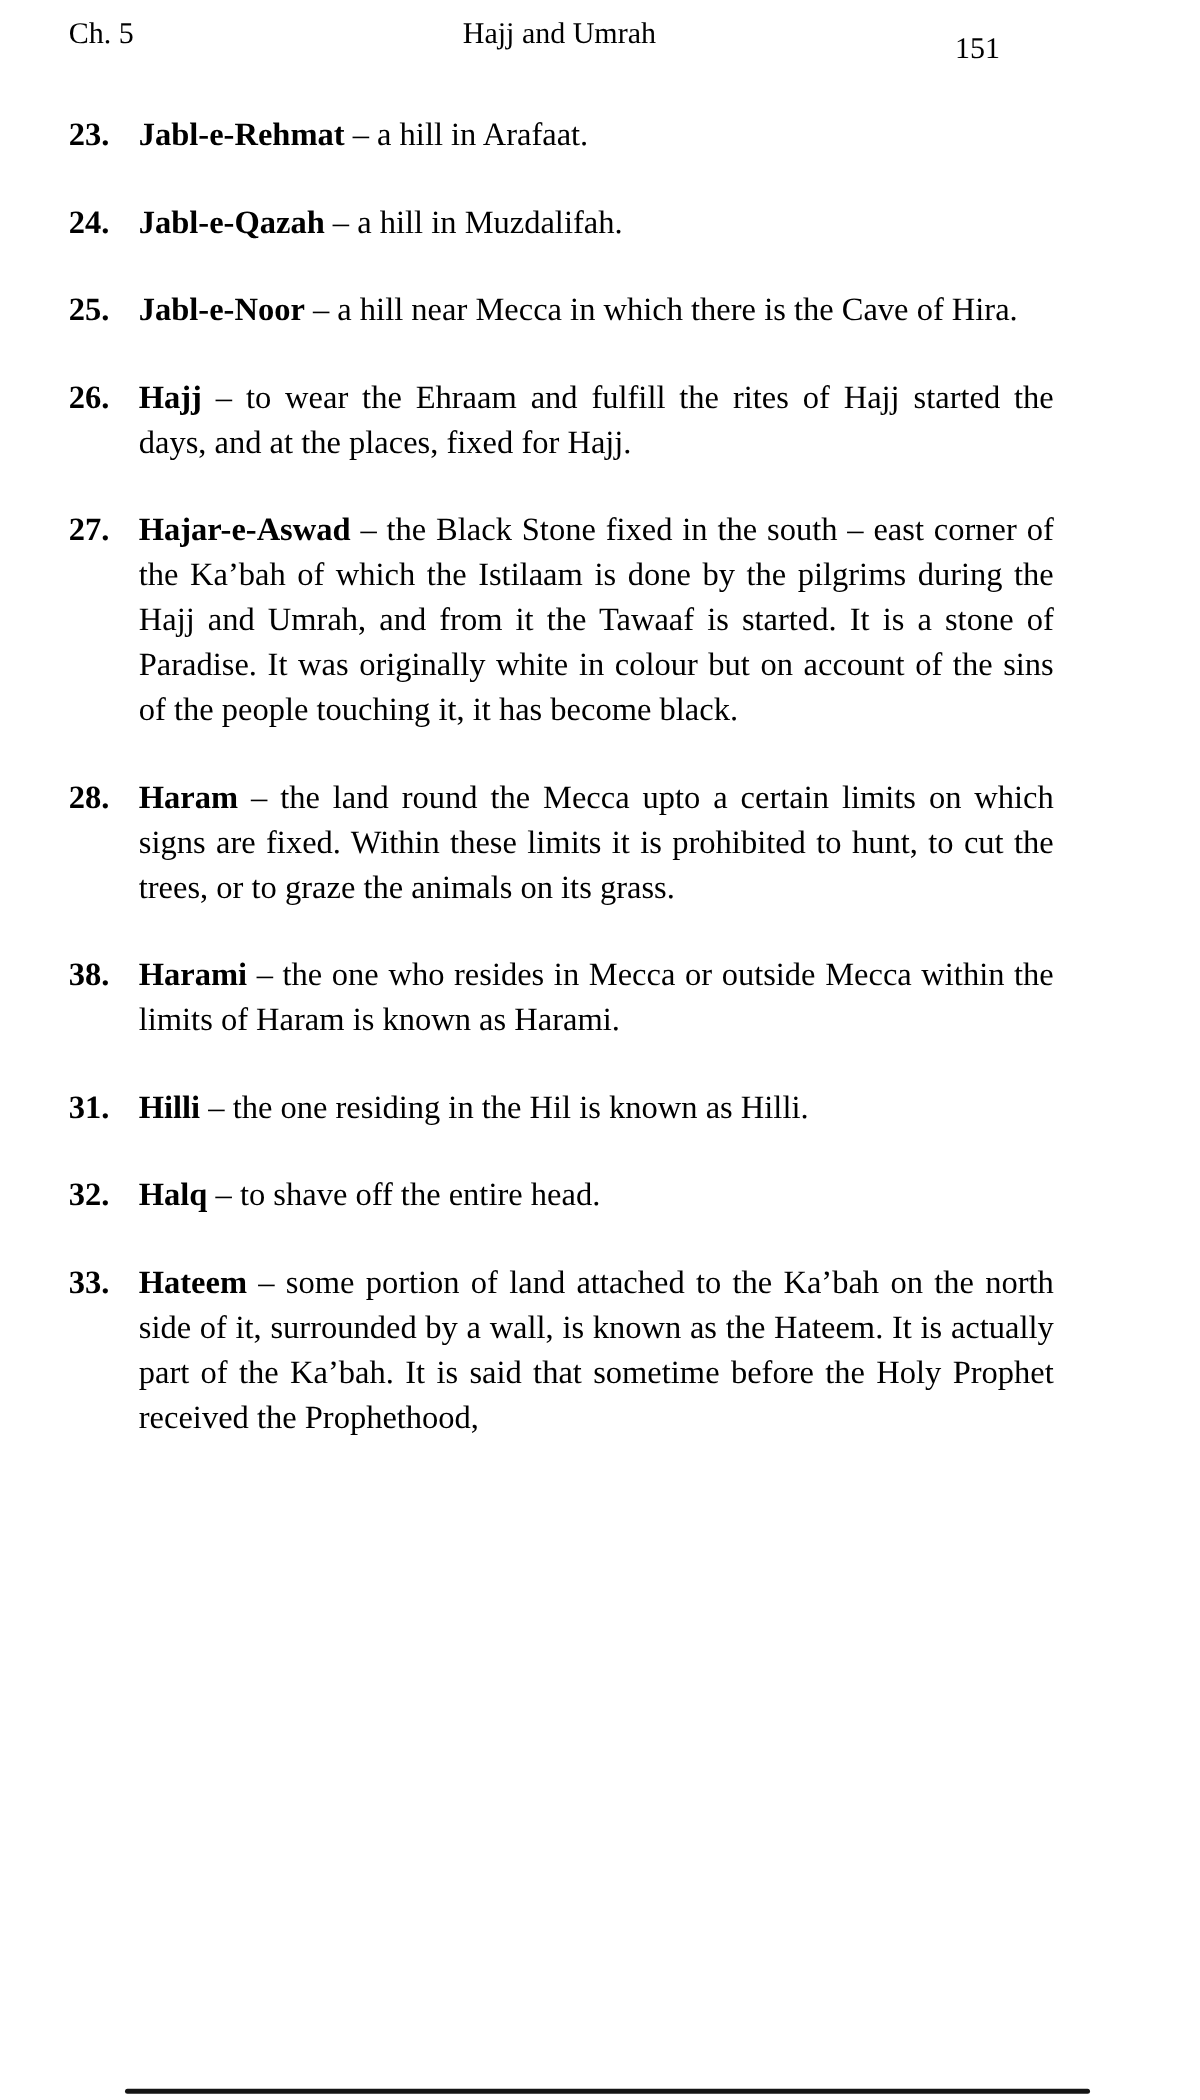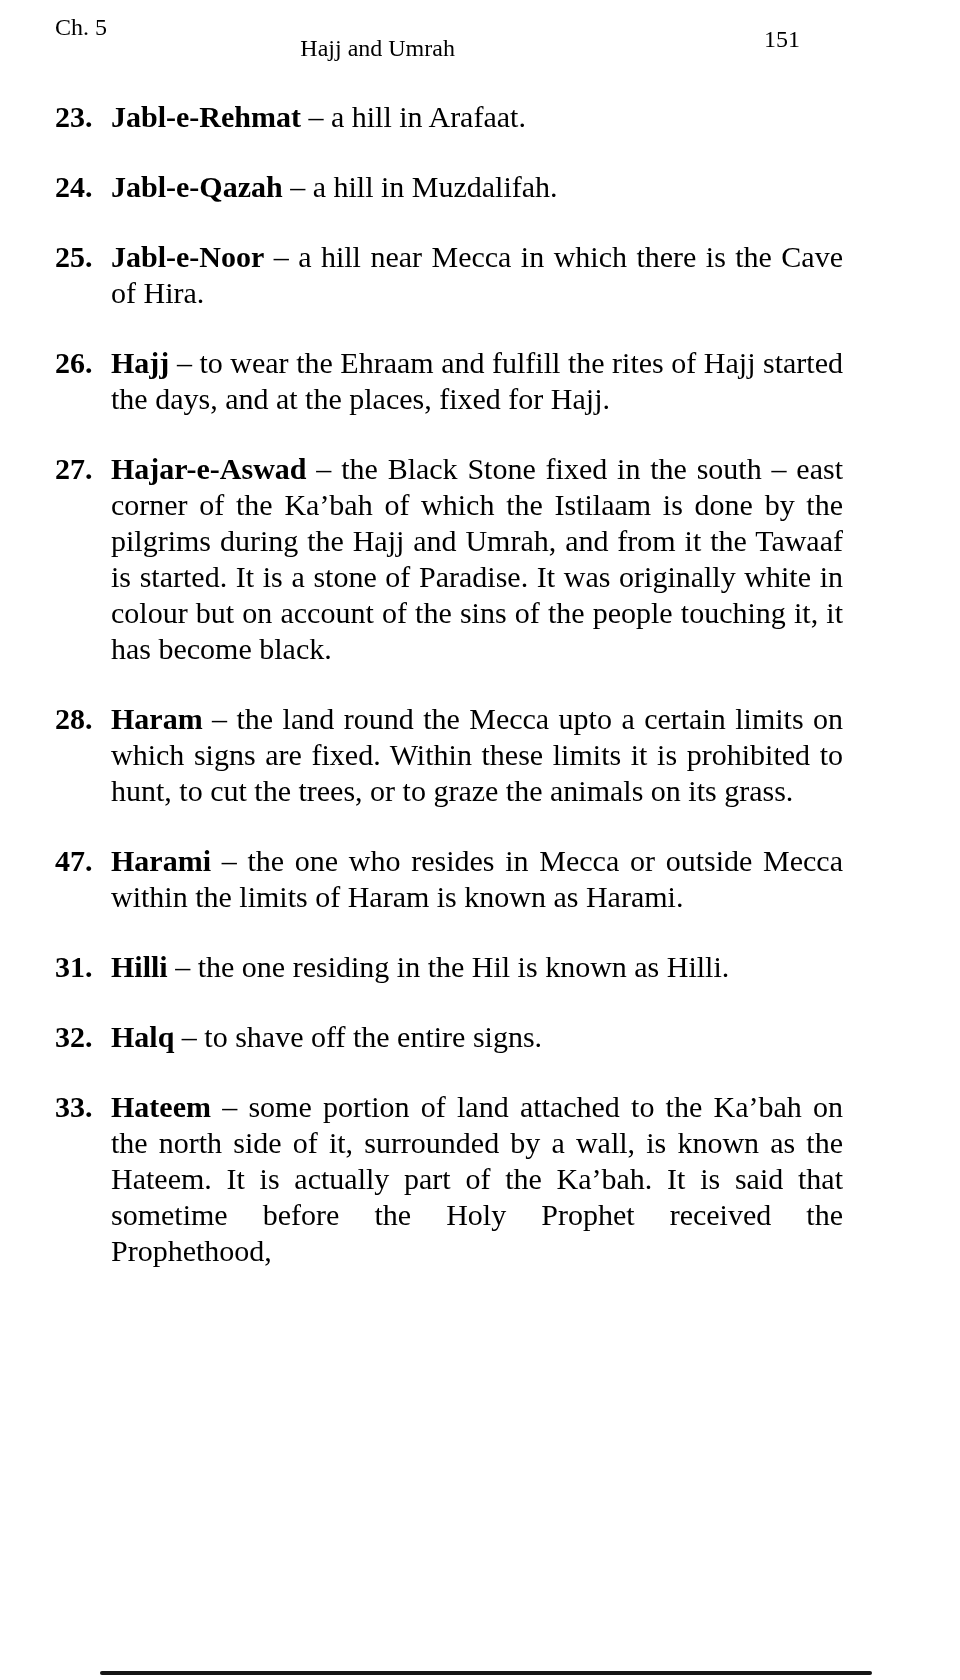--- a/index.html
+++ b/index.html
@@ -16,29 +16,29 @@
     overflow: hidden;
   }
   .header {
     display: grid;
     grid-template-columns: 1fr 1.2fr 1fr;
     padding: 0 120px 0 55px;
     font-size: 24px;
     line-height: 34px;
   }
   .header .chapter { text-align: left; }
-  .header .title { text-align: left; margin-top: 21px; }
+  .header .title { text-align: center; }
   .header .pagenum { text-align: right; padding-right: 40px; margin-top: 12px; }
   .entries {
     padding: 34px 117px 0 55px;
   }
   .entry {
     display: flex;
     margin-bottom: 34px;
-    font-size: 30px;
+    font-size: 26px;
     line-height: 36px;
   }
   .entry .num {
     flex: 0 0 56px;
     width: 56px;
     font-weight: bold;
   }
   .entry .body {
     flex: 1;
     text-align: justify;
@@ -93,33 +93,33 @@
     <span class="num">27.</span>
     <span class="body"><b class="term">Hajar-e-Aswad</b><span class="def"> – the Black Stone fixed in the south – east corner of the Ka’bah of which the Istilaam is done by the pilgrims during the Hajj and Umrah, and from it the Tawaaf is started. It is a stone of Paradise. It was originally white in colour but on account of the sins of the people touching it, it has become black.</span></span>
   </div>
 
   <div class="entry">
     <span class="num">28.</span>
     <span class="body"><b class="term">Haram</b><span class="def"> – the land round the Mecca upto a certain limits on which signs are fixed. Within these limits it is prohibited to hunt, to cut the trees, or to graze the animals on its grass.</span></span>
   </div>
 
   <div class="entry">
-    <span class="num">47.</span>
+    <span class="num">38.</span>
     <span class="body"><b class="term">Harami</b><span class="def"> – the one who resides in Mecca or outside Mecca within the limits of Haram is known as Harami.</span></span>
   </div>
 
 
   <div class="entry">
     <span class="num">31.</span>
     <span class="body"><b class="term">Hilli</b><span class="def"> – the one residing in the Hil is known as Hilli.</span></span>
   </div>
 
   <div class="entry">
     <span class="num">32.</span>
-    <span class="body"><b class="term">Halq</b><span class="def"> – to shave off the entire signs.</span></span>
+    <span class="body"><b class="term">Halq</b><span class="def"> – to shave off the entire head.</span></span>
   </div>
 
   <div class="entry">
     <span class="num">33.</span>
     <span class="body"><b class="term">Hateem</b><span class="def"> – some portion of land attached to the Ka’bah on the north side of it, surrounded by a wall, is known as the Hateem. It is actually part of the Ka’bah. It is said that sometime before the Holy Prophet received the Prophethood,</span></span>
   </div>
 </div>
 
   <div class="scan-line"></div>
 

